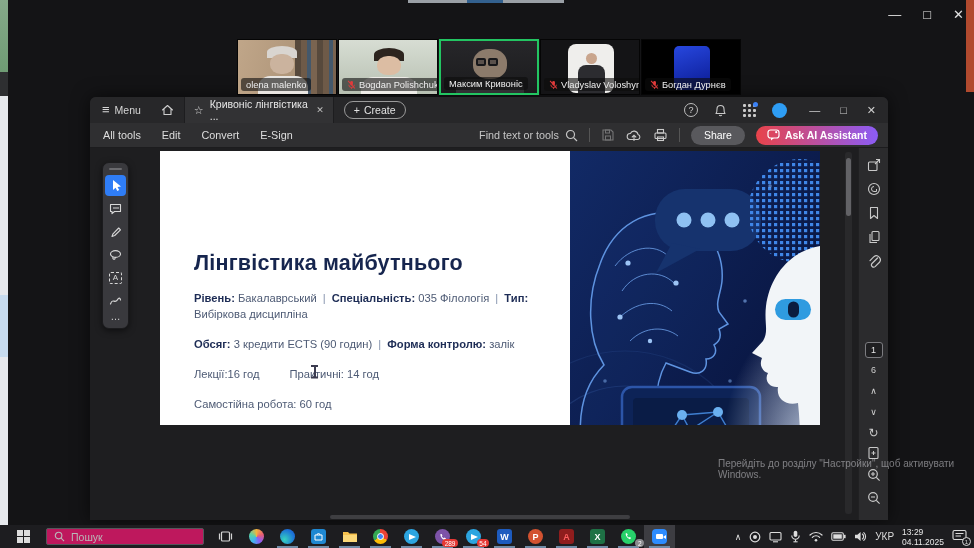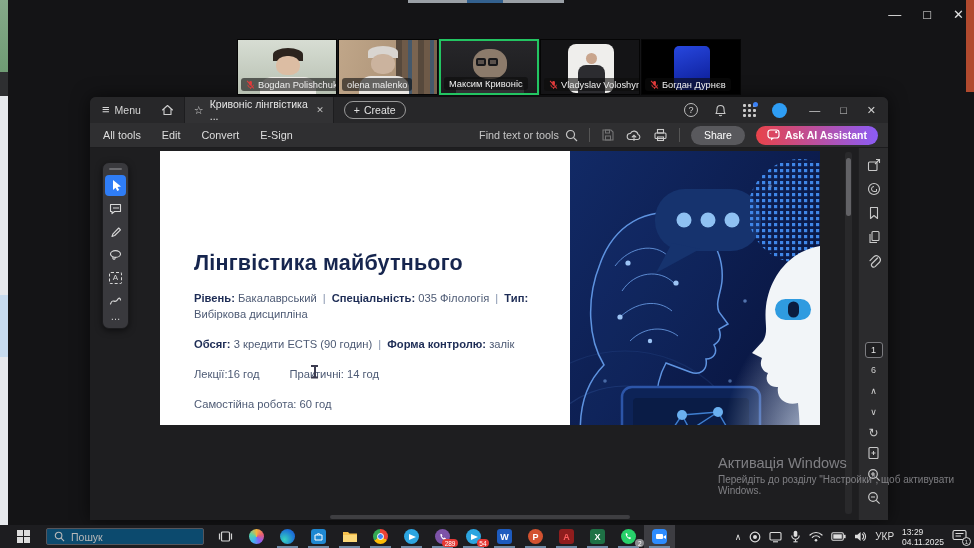--- a/index.html
+++ b/index.html
@@ -134,21 +134,21 @@
   .ibeam:before { content:""; position:absolute; left:3px; top:0; width:1.5px; height:13px; background:#3c3c50; }
   .ibeam:after { content:""; position:absolute; left:0; top:0; width:7px; height:1.5px; background:#3c3c50;
     box-shadow:0 11.5px 0 #3c3c50; }
 
   
   .taskbar { left:0; top:525px; width:974px; height:23px; background:#1d1d20; z-index:80;
     display:flex; align-items:center; }
   .tb-start { width:46px; height:23px; display:flex; align-items:center; justify-content:center; }
   .win-logo { width:13px; height:13px; display:grid; grid-template-columns:6px 6px; grid-template-rows:6px 6px; gap:1px; }
   .win-logo i { background:#dcdcdc; }
-  .tb-search { width:158px; height:17px; background:#0c4a6e; border:1px solid #56565c; border-radius:2px;
+  .tb-search { width:158px; height:17px; background:#be185d; border:1px solid #56565c; border-radius:2px;
     display:flex; align-items:center; gap:6px; padding:0 7px; color:#b9b9b9; font-size:10.5px; margin-right:6px; }
   .tb-app { position:relative; width:31px; height:23px; display:flex; align-items:center; justify-content:center; }
   .tb-app.running:after { content:""; position:absolute; left:5px; right:5px; bottom:0; height:2.5px; background:#6f8ba6; }
   .tb-app.active-app { background:#3d3d42; }
   .badge { position:absolute; right:0px; bottom:1px; background:#e53935; color:#fff; font-size:6.5px;
     border-radius:6px; padding:0.5px 2.5px; line-height:7px; z-index:2; }
   .ic-sq { width:15px; height:15px; border-radius:3px; display:flex; align-items:center; justify-content:center;
     color:#fff; font-size:9px; font-weight:bold; }
   .ic-circ { width:15px; height:15px; border-radius:50%; display:flex; align-items:center; justify-content:center;
     color:#fff; font-size:9px; font-weight:bold; }
@@ -192,42 +192,42 @@
   <div class="abs orange-strip"></div>
 
   <div class="abs zoomwin-controls">
     <span>—</span>
     <span>□</span>
     <span>✕</span>
   </div>
 
   <div class="abs thumbs">
     <div class="thumb">
+      <div class="t1-bg"></div>
+      <div class="t1-shelf"></div>
+      <div class="t1-hair"></div>
+      <div class="t1-face"></div>
+      <div class="t1-body"></div>
+      <div class="name-pill">
+        <span>olena malenko</span>
+      </div>
+    </div>
+    <div class="thumb">
       <div class="t2-bg"></div>
       <div class="t2-hair"></div>
       <div class="t2-face"></div>
       <div class="t2-body"></div>
       <div class="name-pill">
         <svg class="micoff" viewBox="0 0 10 11">
             <rect x="3.6" y="1" width="3" height="5" rx="1.5" fill="#e23b3b"></rect>
             <path d="M2,5.2 a3,3 0 0 0 6.2,0" stroke="#e23b3b" stroke-width="1" fill="none"></path>
             <line x1="5.1" y1="8.2" x2="5.1" y2="10" stroke="#e23b3b" stroke-width="1"></line>
             <line x1="1.2" y1="0.8" x2="8.8" y2="9.4" stroke="#e23b3b" stroke-width="1.2"></line>
           </svg>
         <span>Bogdan Polishchuk</span>
-      </div>
-    </div>
-    <div class="thumb">
-      <div class="t1-bg"></div>
-      <div class="t1-shelf"></div>
-      <div class="t1-hair"></div>
-      <div class="t1-face"></div>
-      <div class="t1-body"></div>
-      <div class="name-pill">
-        <span>olena malenko</span>
       </div>
     </div>
     <div class="thumb active">
       <div class="t3-bg"></div>
       <div class="t3-face"></div>
       <div class="t3-glass"></div>
       <div class="t3-glass t3-glass2"></div>
       <div class="t3-body"></div>
       <div class="name-pill">
         <span>Максим Кривоніс</span>
@@ -541,21 +541,20 @@
         <svg width="14" height="14" viewBox="0 0 14 14">
             <circle cx="6" cy="6" r="4.3" stroke="#c9c9c9" stroke-width="1.2" fill="none"></circle>
             <line x1="9.3" y1="9.3" x2="12.6" y2="12.6" stroke="#c9c9c9" stroke-width="1.2"></line>
             <path d="M4,6 h4" stroke="#c9c9c9" stroke-width="1.1"></path>
           </svg>
       </div>
     </div>
   </div>
 
   <div class="abs watermark">
-    <div class="wm1">Активація Windows</div>
     <div class="wm2">Перейдіть до розділу "Настройки", щоб активувати</div>
     <div class="wm3">Windows.</div>
   </div>
 
   <div class="abs ibeam"></div>
 
   <div class="abs taskbar">
     <div class="tb-start">
       <div class="win-logo">
           <i></i>

